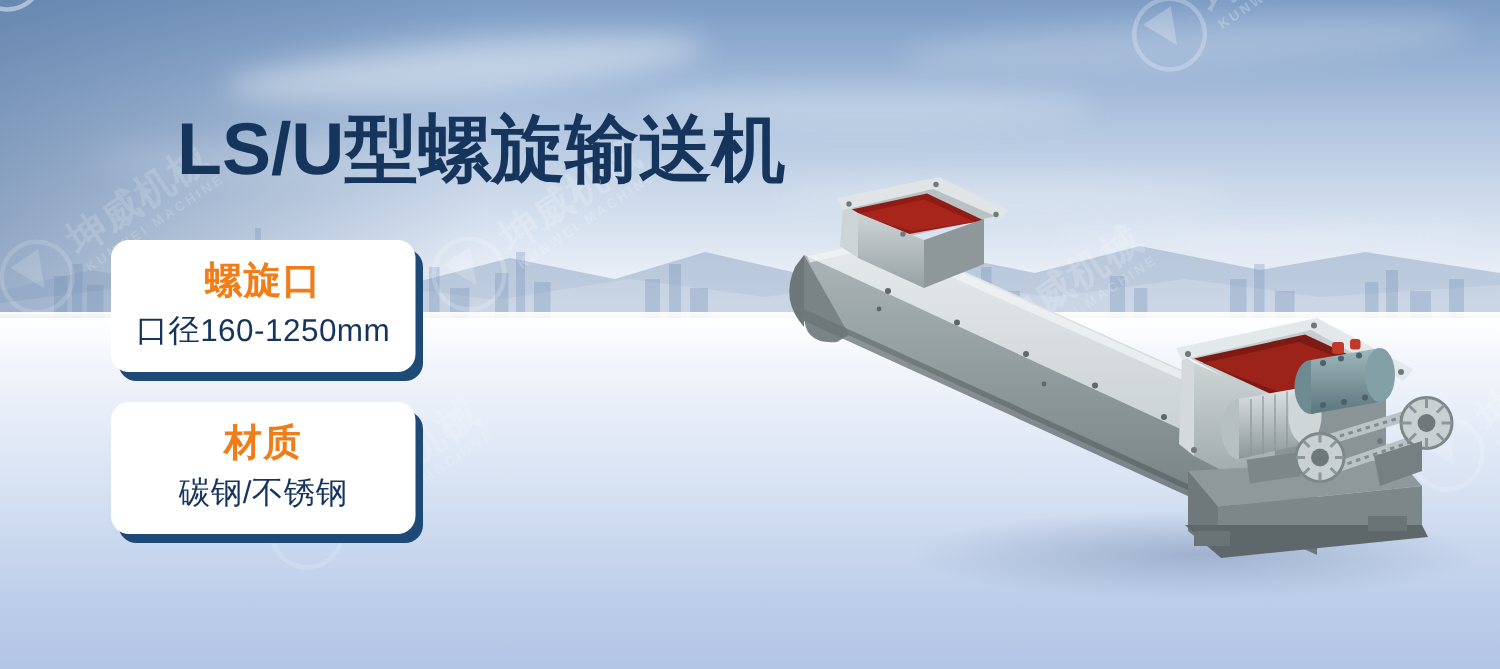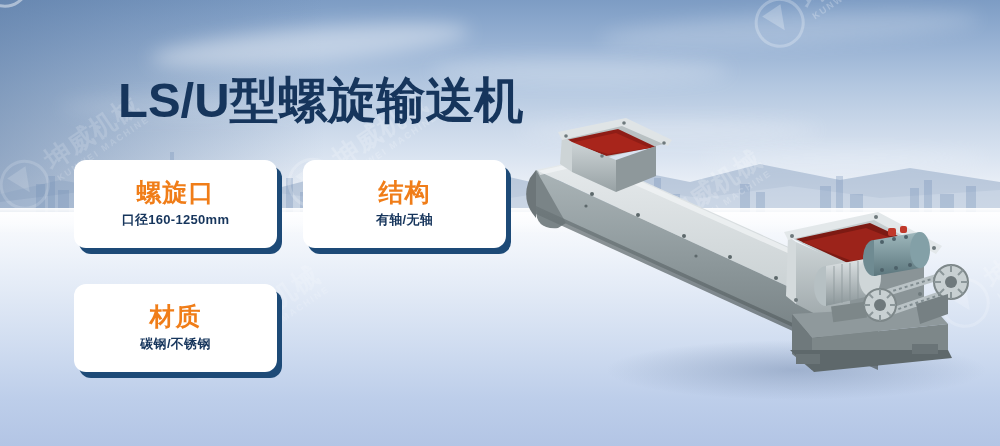--- a/index.html
+++ b/index.html
@@ -146,21 +146,21 @@
   }
 
   
   .cards {
     position: absolute;
     left: 74px;
     top: 160px;
     width: 450px;
   }
   .card-row { display: flex; gap: 26px; }
-  .card-row + .card-row { margin-top: 36px; }
+  .card-row + .card-row { margin-top: 20px; }
 
   .card {
     position: relative;
     width: 203px;
     height: 88px;
     background: #ffffff;
     border-radius: 12px;
     box-shadow: 5px 6px 0 0 #1d4a77;
     display: flex;
     flex-direction: column;
@@ -169,22 +169,22 @@
   }
   .card-title {
     color: #f07d18;
     font-size: 25px;
     font-weight: bold;
     line-height: 1.05;
     letter-spacing: 1px;
   }
   .card-sub {
     color: #16355c;
-    font-size: 13px;
-    font-weight: bold;
+    font-size: 21px;
+    font-weight: normal;
     margin-top: 6px;
     letter-spacing: .3px;
   }
 
   
   .machine {
     position: absolute;
     left: 496px;
     top: 118px;
     width: 504px;
@@ -474,24 +474,20 @@
   </svg>
 
   <div class="title">LS/U型螺旋输送机</div>
 
   <div class="cards">
     <div class="card-row">
       <div class="card">
         <div class="card-title">螺旋口</div>
         <div class="card-sub">口径160-1250mm</div>
       </div>
-      <div class="card">
-        <div class="card-title">结构</div>
-        <div class="card-sub">有轴/无轴</div>
-      </div>
     </div>
     <div class="card-row">
       <div class="card">
         <div class="card-title">材质</div>
         <div class="card-sub">碳钢/不锈钢</div>
       </div>
     </div>
   </div>
 
 </div>

